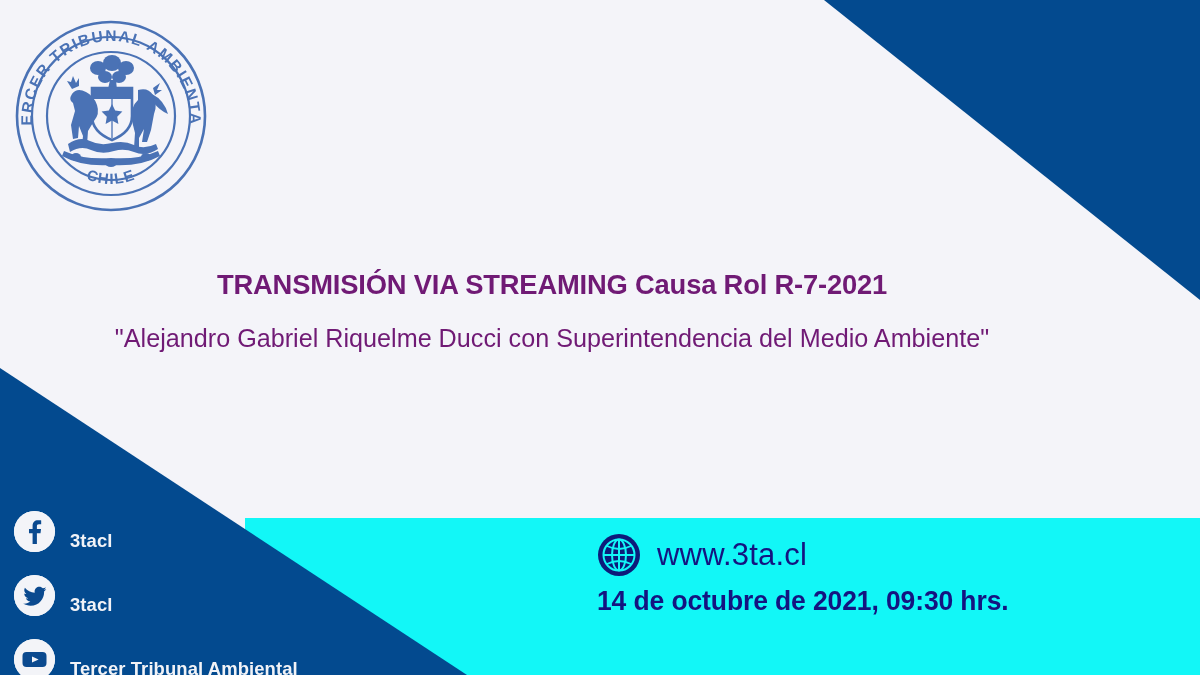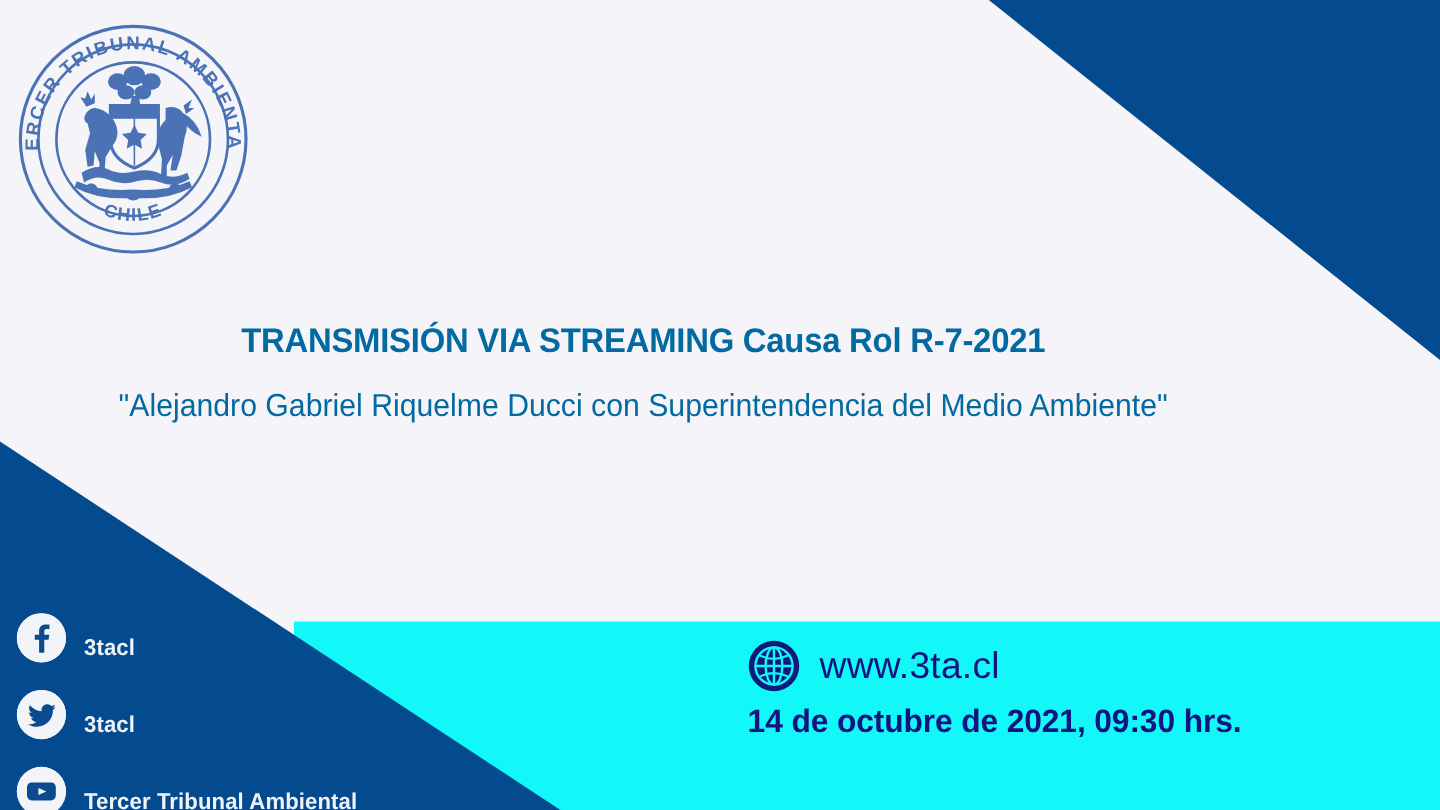--- a/index.html
+++ b/index.html
@@ -29,25 +29,25 @@
     left: 6px;
     top: 20px;
     width: 210px;
     height: 192px;
   }
   #logo svg { display: block; width: 210px; height: 192px; }
 
   
   #title-block {
     position: absolute;
-    left: 0;
+    left: 16px;
     top: 268px;
     width: 1072px;
     text-align: center;
-    color: #0369a1;
+    color: #701a75;
   }
   #main-title {
     font-size: 28.5px;
     font-weight: bold;
     letter-spacing: -0.2px;
     line-height: 1.15;
     margin: 0;
     white-space: nowrap;
     transform: scaleX(0.96);
   }
@@ -90,21 +90,21 @@
     font-weight: bold;
     letter-spacing: 0.1px;
     white-space: nowrap;
     transform: scaleX(0.97);
     transform-origin: left center;
   }
 
   
   #web-block {
     position: absolute;
-    left: 623px;
+    left: 597px;
     top: 533px;
   }
   #web-row {
     display: flex;
     align-items: center;
   }
   #globe-icon { flex: 0 0 auto; display: block; }
   #web-url {
     margin-left: 16px;
     color: #141480;

